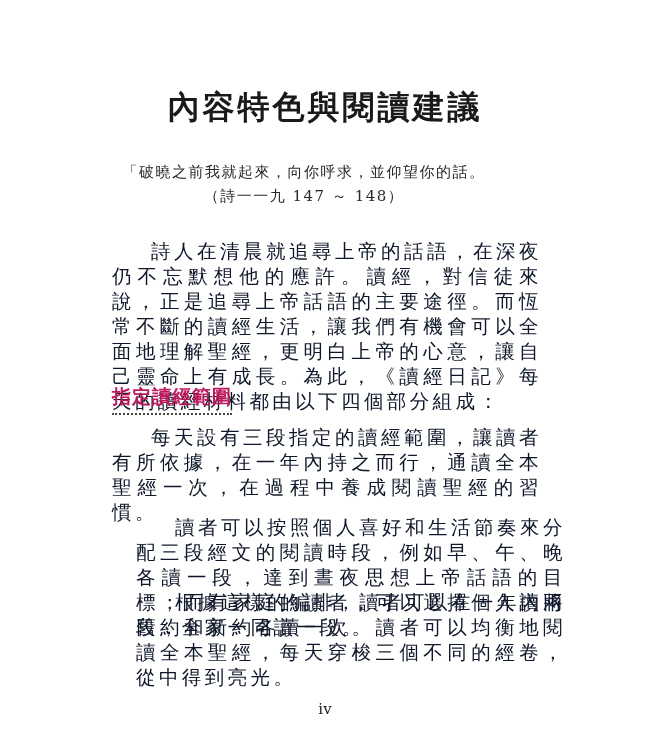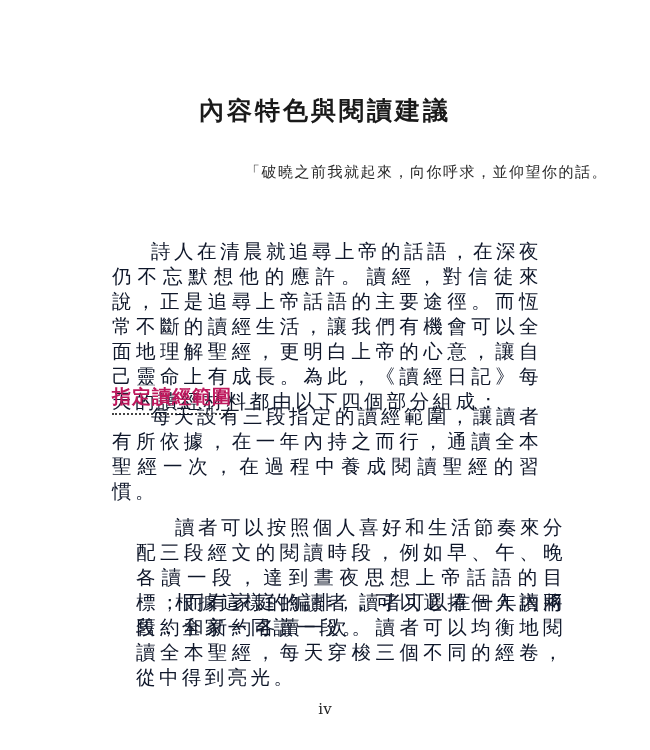--- a/index.html
+++ b/index.html
@@ -1,44 +1,45 @@
 <!DOCTYPE html>
 <html><head>
 <meta charset="utf-8">
 <style>
   html, body { margin: 0; padding: 0; background: #ffffff; }
   body { width: 650px; height: 750px; position: relative; overflow: hidden;
          font-family: "DejaVu Serif", "Liberation Serif", serif; color: #231f20; }
-  .title { position: absolute; top: 94px; left: 0; width: 650px; text-align: center;
-           font-size: 25px; font-weight: bold; letter-spacing: 3px; color: #1a1a1a; }
-  .quote { position: absolute; top: 160px; left: 0; width: 608px; text-align: right;
+  .title { position: absolute; top: 86px; left: 0; width: 650px; text-align: center;
+           font-size: 32px; font-weight: bold; letter-spacing: 3px; color: #1a1a1a; }
+  .quote { position: absolute; top: 160px; left: 0; width: 608px; text-align: center;
            font-size: 15px; line-height: 24px; color: #2a2a2a; letter-spacing: 1.5px; }
   .quote div { white-space: nowrap; }
   .body { position: absolute; left: 112px; width: 430px; font-size: 19.5px;
           line-height: 25px; letter-spacing: 3.4px; color: #0f172a;
           font-family: "DejaVu Sans", "Liberation Sans", sans-serif; }
   .body p { margin: 0; text-indent: 2em; text-align: justify; }
   .p1 { top: 239px; }
   .section-heading { position: absolute; left: 112px; top: 384px; font-size: 19px;
           font-weight: bold; letter-spacing: 1px; padding-bottom: 3px;
           border-bottom: 2px dotted #444; color: #be185d;
           font-family: "DejaVu Sans", "Liberation Sans", sans-serif; }
-  .p2 { top: 404px; }
+  .p2 { top: 425px; }
   .p3 { top: 515px; margin-left: 24px; }
   .p4 { top: 590px; margin-left: 24px; }
   .page-number { position: absolute; top: 700px; left: 0; width: 650px; text-align: center;
                  font-size: 15px; color: #222; }
 </style>
 </head>
 <body>
 
 <div class="title">內容特色與閱讀建議</div>
 
 <div class="quote">
   <div>「破曉之前我就起來，向你呼求，並仰望你的話。</div>
+  <div>（詩一一九 147 ～ 148）</div>
 </div>
 
 <div class="body p1">
   <p>詩人在清晨就追尋上帝的話語，在深夜仍不忘默想他的應許。讀經，對信徒來說，正是追尋上帝話語的主要途徑。而恆常不斷的讀經生活，讓我們有機會可以全面地理解聖經，更明白上帝的心意，讓自己靈命上有成長。為此，《讀經日記》每天的讀經材料都由以下四個部分組成：</p>
 </div>
 
 <div class="section-heading">指定讀經範圍</div>
 
 <div class="body p2">
   <p>每天設有三段指定的讀經範圍，讓讀者有所依據，在一年內持之而行，通讀全本聖經一次，在過程中養成閱讀聖經的習慣。</p>

